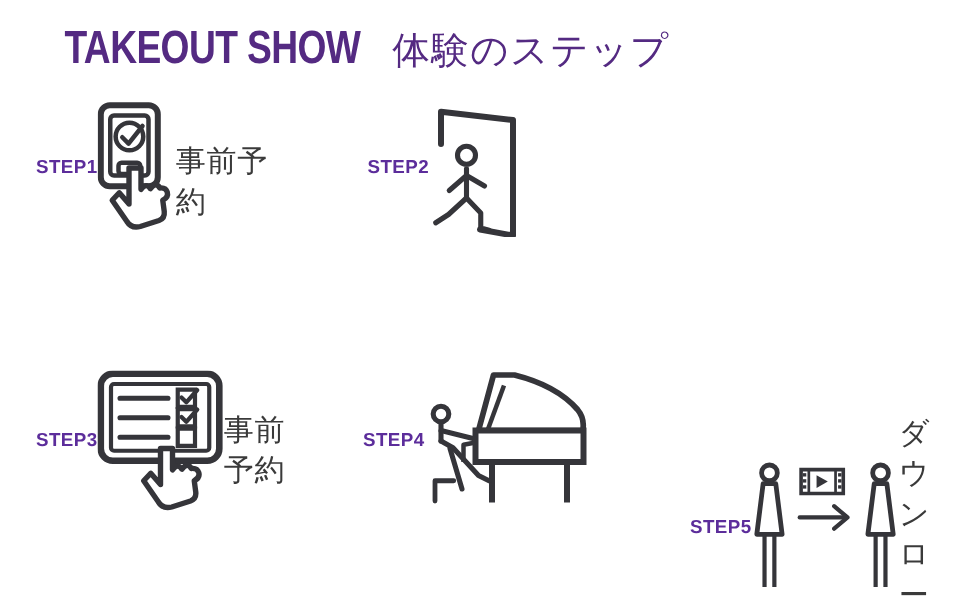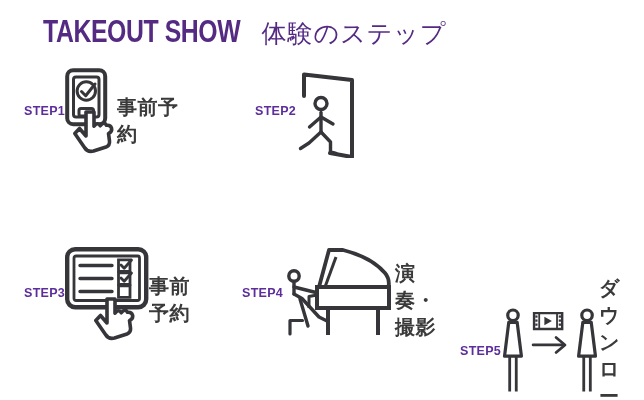--- a/index.html
+++ b/index.html
@@ -13,33 +13,33 @@
   }
   .canvas{position:absolute;inset:0;}
   .title{position:absolute;left:31px;top:14px;display:flex;align-items:flex-end;white-space:nowrap;margin-left:12px;}
   .brand{
     color:var(--accent);font-weight:bold;font-size:31px;letter-spacing:-0.5px;
     display:inline-block;transform:scaleX(0.80);transform-origin:0 72%;margin-right:-38px;
   }
   .heading{color:var(--accent);font-weight:normal;font-size:25px;margin-left:10px;letter-spacing:1px;}
   .step{position:absolute;width:170px;display:flex;flex-direction:row;align-items:center;}
   .step1{left:24px;top:64px;}
-  .step2{left:255px;top:64px;}
+  .step2{left:245px;top:64px;}
   .step3{left:24px;top:244px;}
   .step4{left:242px;top:244px;}
   .step5{left:460px;top:264px;}
   .step-label{
     font-size:12.5px;font-weight:bold;color:var(--steplabel);
     height:16px;line-height:16px;letter-spacing:0.3px;
   }
   .icon-box{display:flex;justify-content:center;align-items:flex-start;color:var(--ink);}
   .step1 .icon-box,.step2 .icon-box{margin-top:4px;height:90px;}
   .step3 .icon-box,.step4 .icon-box{margin-top:3px;height:94px;}
   .step5 .icon-box{margin-top:2px;height:90px;}
-  .caption{font-size:20px;font-weight:bold;color:var(--caption);letter-spacing:0.5px;}
+  .caption{font-size:20px;font-weight:normal;color:var(--caption);letter-spacing:0.5px;}
   .step1 .caption,.step2 .caption{margin-top:19px;}
   .step3 .caption,.step4 .caption{margin-top:15px;}
   .step5 .caption{margin-top:11px;}
   svg{display:block;}
   svg *{vector-effect:non-scaling-stroke;}
 </style>
 </head>
 <body>
 
 <div class="canvas">
@@ -111,21 +111,20 @@
         <path d="M34,48 L26,49.5 L26,61" fill="none" stroke="currentColor" stroke-width="3" stroke-linejoin="round"></path>
         <path d="M45,61 V88 M95,61 V88" stroke="currentColor" stroke-width="4"></path>
         <circle cx="11" cy="29" r="5.2" fill="#fff" stroke="currentColor" stroke-width="3.4"></circle>
         <path d="M11,35.5 L11,47" stroke="currentColor" stroke-width="3.4" stroke-linecap="round"></path>
         <path d="M11,40 L33,45.5" stroke="currentColor" stroke-width="3.4" stroke-linecap="round"></path>
         <path d="M11,47 L19,51.5 L36,70 l7,3.5" fill="none" stroke="currentColor" stroke-width="3.4" stroke-linecap="round" stroke-linejoin="round"></path>
         <path d="M17,52 L25,79" stroke="currentColor" stroke-width="3.4" stroke-linecap="round"></path>
         <path d="M7,87 V73.5 H19.5" fill="none" stroke="currentColor" stroke-width="3.2" stroke-linecap="round" stroke-linejoin="round"></path>
       </svg>
     </div>
-    <div class="caption">演奏・撮影</div>
   </section>
 
   <section class="step step5">
     <div class="step-label">STEP5</div>
     <div class="icon-box">
       <svg width="98" height="90" viewBox="0 0 104 96">
 
         <circle cx="12.5" cy="8.8" r="5.6" fill="#fff" stroke="currentColor" stroke-width="3.2"></circle>
         <path d="M8,16.5 L17,16.5 L21.5,52.5 L3.5,52.5 Z" fill="#fff" stroke="currentColor" stroke-width="3.2" stroke-linejoin="round"></path>
         <path d="M9,52.5 V90 M16,52.5 V90" stroke="currentColor" stroke-width="2.8"></path>

